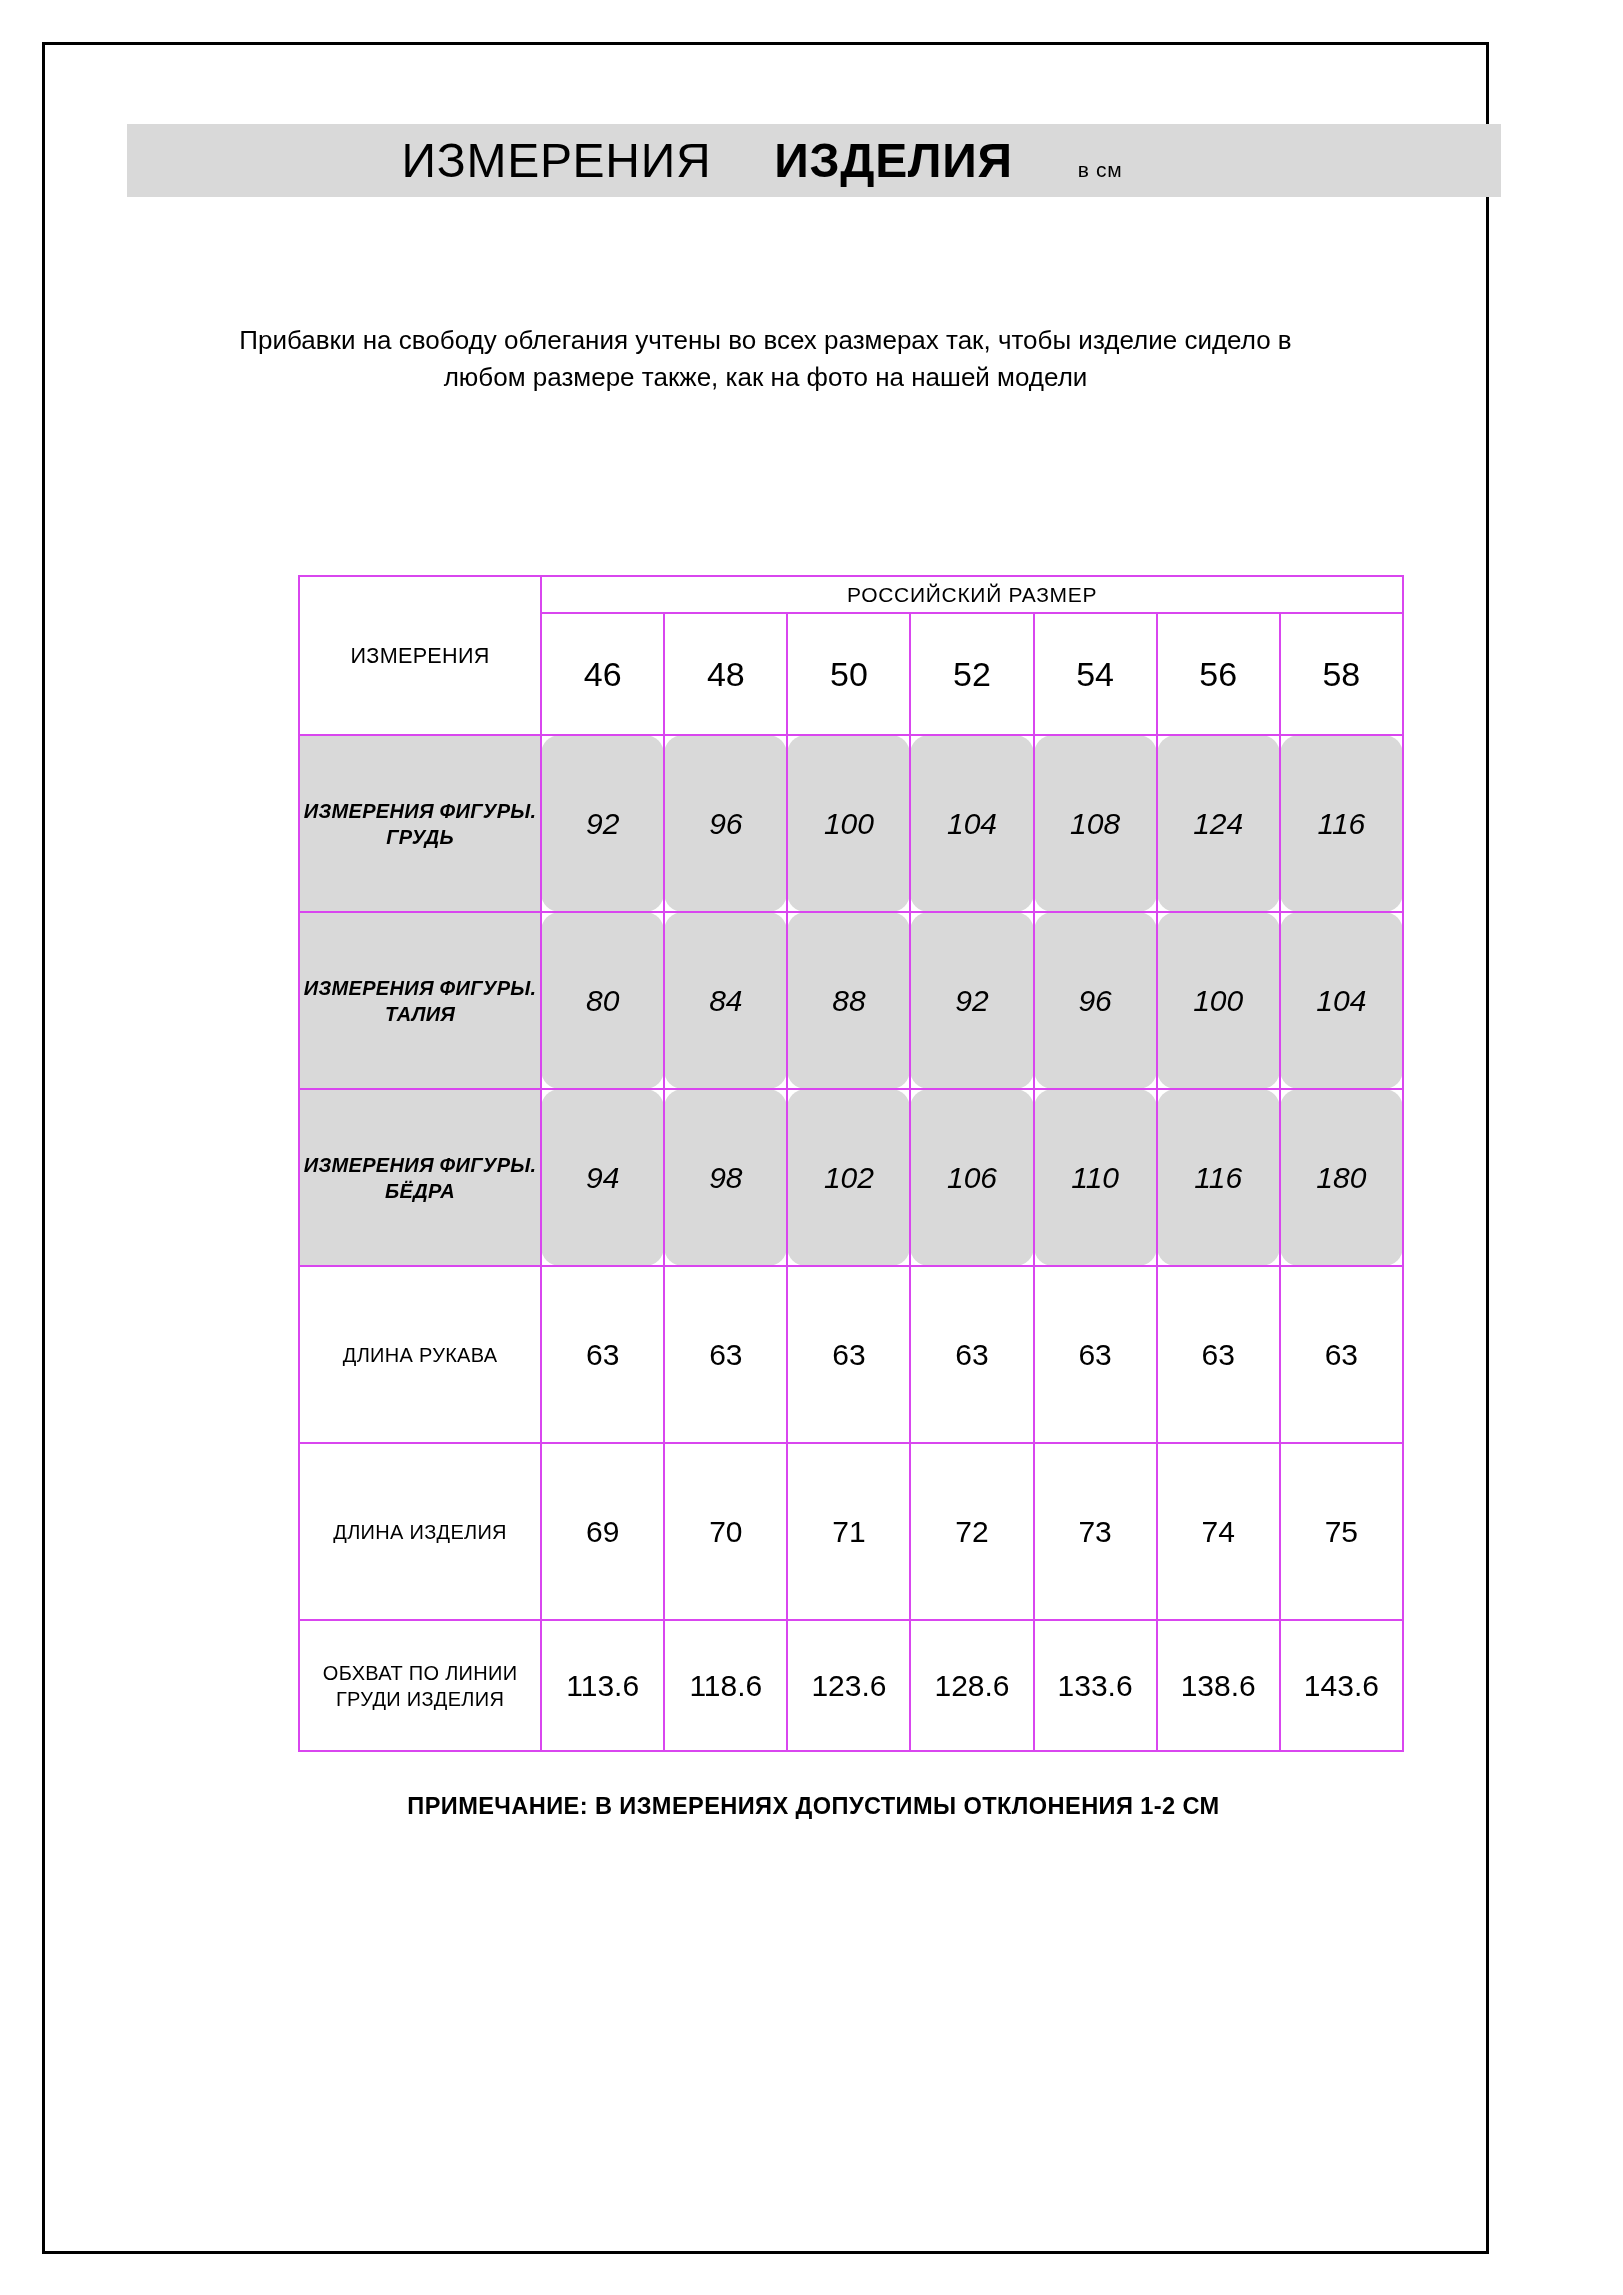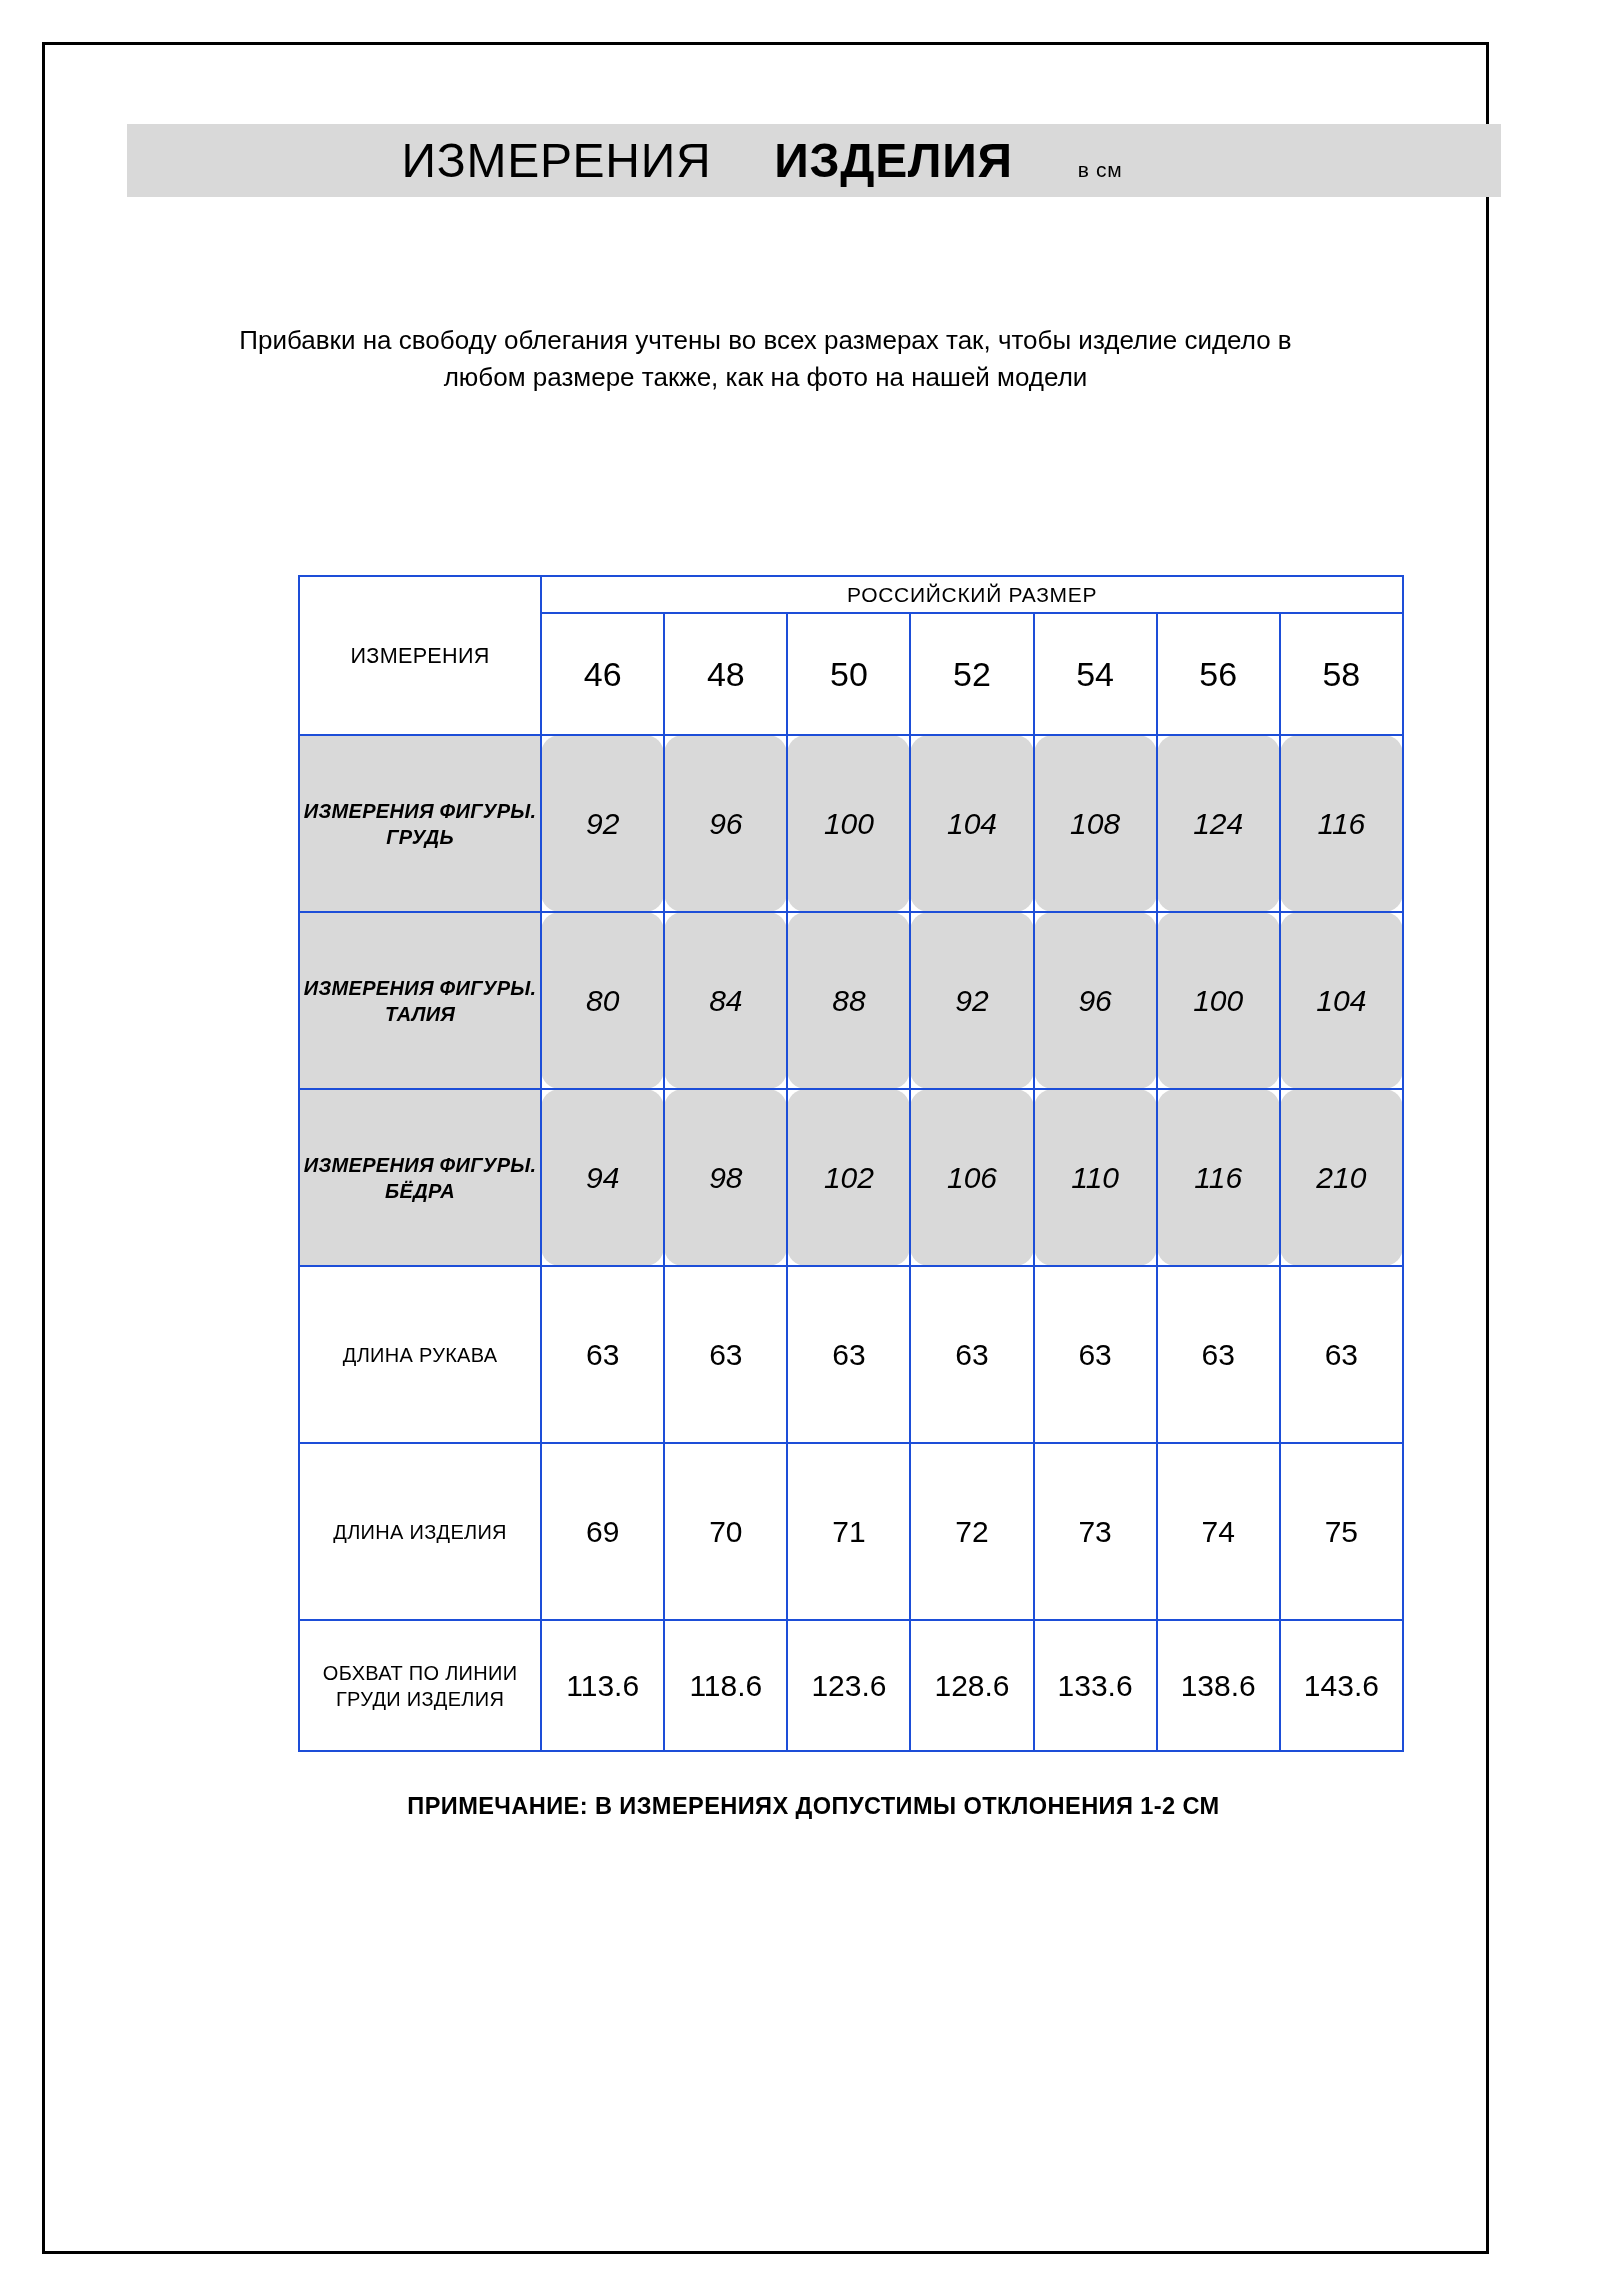--- a/index.html
+++ b/index.html
@@ -99,21 +99,21 @@
     left: 253px;
     top: 530px;
     width: 1106px;
   }
   table.sizes {
     border-collapse: collapse;
     width: 1106px;
     table-layout: fixed;
   }
   table.sizes td, table.sizes th {
-    border: 2px solid #1d4ed8;
+    border: 2px solid #d946ef;
     text-align: center;
     vertical-align: middle;
     padding: 0;
     font-weight: 400;
   }
   col.label-col { width: 242px; }
   col.size-col  { width: 123px; }
 
   .ru-head {
     height: 35px;
@@ -233,21 +233,21 @@
           </tr>
 
           <tr class="body-row shaded">
             <td class="rowlabel italic">ИЗМЕРЕНИЯ ФИГУРЫ. БЁДРА</td>
             <td class="val italic">94</td>
             <td class="val italic">98</td>
             <td class="val italic">102</td>
             <td class="val italic">106</td>
             <td class="val italic">110</td>
             <td class="val italic">116</td>
-            <td class="val italic">210</td>
+            <td class="val italic">180</td>
           </tr>
 
           <tr class="body-row">
             <td class="rowlabel">ДЛИНА РУКАВА</td>
             <td class="val">63</td>
             <td class="val">63</td>
             <td class="val">63</td>
             <td class="val">63</td>
             <td class="val">63</td>
             <td class="val">63</td>

